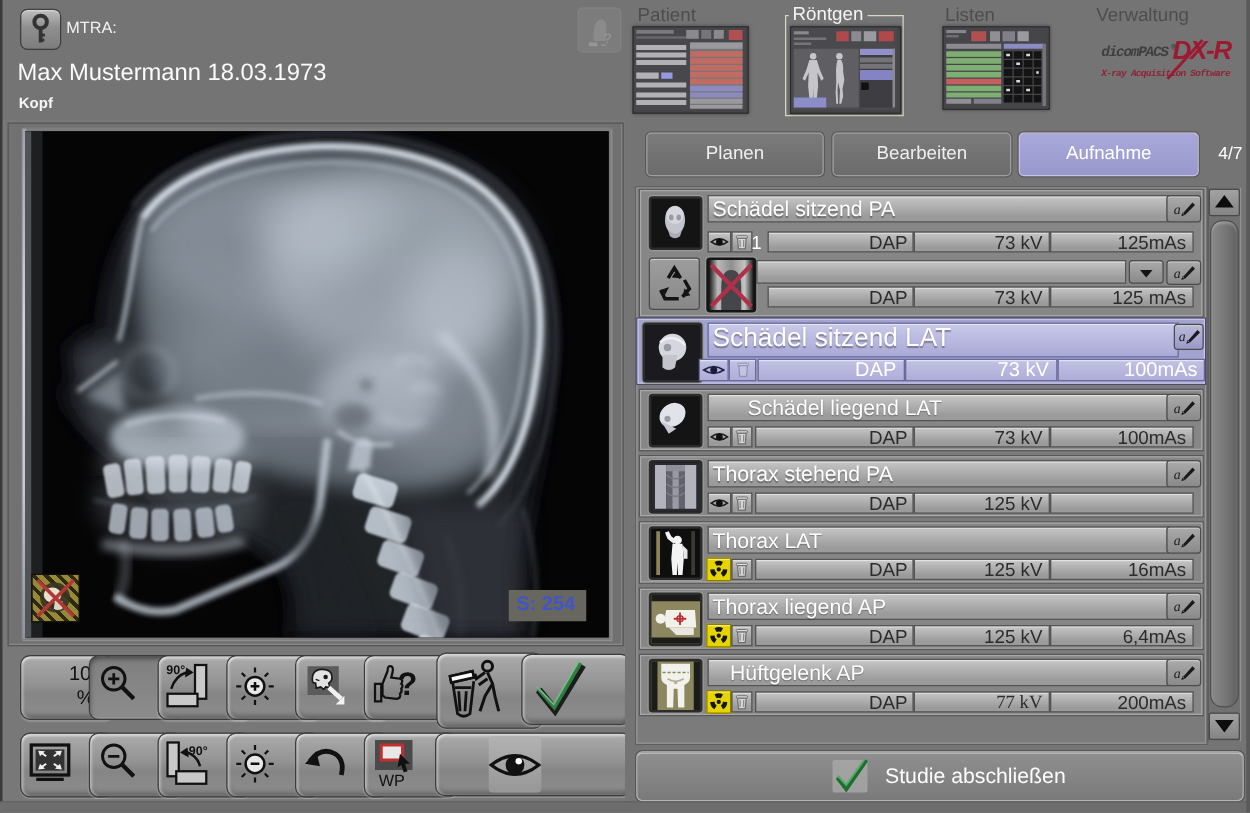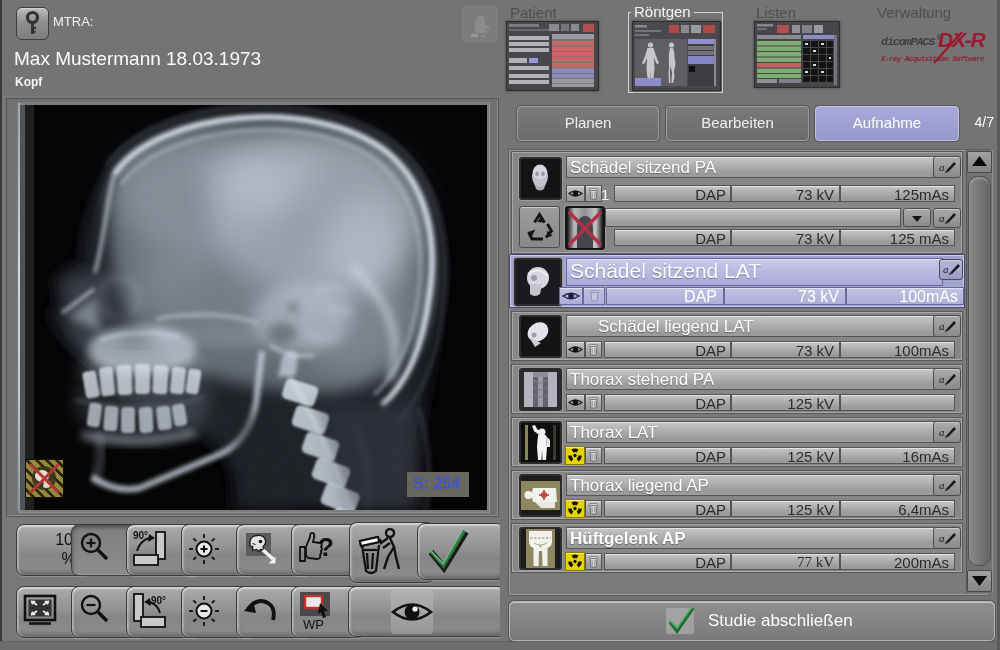--- a/index.html
+++ b/index.html
@@ -37,21 +37,21 @@
   .tb svg{position:absolute;left:0;top:0;}
   
   #rpanel{left:500px;top:96px;width:500px;height:554px;background:#747474;}
   .topbtn{position:absolute;top:10px;height:33px;border-radius:4px;
     background:linear-gradient(#7b7b7b,#6b6b6b);border:1px solid #9e9e9e;
     box-shadow:0 0 0 1px #585858;color:#efefef;font-size:15px;
     text-align:center;line-height:32px;}
   #aufn{background:linear-gradient(#a8a8da,#9898cc);color:#fff;border:1px solid #c3c3e3;}
   #cnt47{position:absolute;right:6px;top:18px;color:#fff;font-size:14px;}
   #list{position:absolute;left:9px;top:54px;width:454px;height:443px;background:#7b7b7b;
-    border:1px solid #989898;box-shadow:0 0 0 1px #5f5f5f;padding-left:24px;}
+    border:1px solid #989898;box-shadow:0 0 0 1px #5f5f5f;}
   
   .item{position:absolute;left:2px;width:448px;background:#868686;
     border:1px solid #a8a8a8;box-shadow:0 0 0 1px #585858;}
   .ibar{position:absolute;background:linear-gradient(#c6c6c6,#9b9b9b 80%);
     border:1px solid #555;box-shadow:inset 0 1px 0 rgba(255,255,255,.5);}
   .ttl{position:absolute;color:#fff;font-size:17px;text-shadow:0 1px 1px rgba(0,0,0,.35);}
   .val{position:absolute;color:#2c2c2c;font-size:15px;text-align:right;}
   .thumbtile{position:absolute;background:#141414;border:2px solid #2c2c2c;
     border-radius:3px;box-shadow:0 0 0 1px #9a9a9a;}
   .editbtn{position:absolute;width:29px;height:21px;border-radius:3px;
@@ -804,21 +804,21 @@
             <rect width="39" height="39" fill="#8d8760"></rect>
             <rect x="0" y="0" width="5" height="39" fill="#1c1c18"></rect>
             <rect x="34" y="0" width="5" height="39" fill="#1c1c18"></rect>
             <path d="M8,2 L31,2 L31,13 Q31,17 26.5,19 L26.5,37 L21.5,37 L21,22 L18,22 L17.5,37 L12.5,37 L12.5,19 Q8,17 8,13 Z" fill="#f2f2ec"></path>
             <path d="M9,9 L30,9" stroke="#8d8760" stroke-width="1.2" stroke-dasharray="2.5,1.5"></path>
             <path d="M13,14 Q19.5,18 26,14" stroke="#b5b093" fill="none" stroke-width="1.2"></path>
             <circle cx="19.5" cy="17" r="1.4" fill="#b5b093"></circle>
           </svg>
       </div>
       <div class="ibar" style="left:53px;top:2px;width:367px;height:20px;"></div>
-      <div class="ttl" style="left:57px;top:4px;font-weight:bold;">Hüftgelenk AP</div>
+      <div class="ttl" style="left:71px;top:4px;">Hüftgelenk AP</div>
       <div class="editbtn" style="left:420px;top:2px;width:26px;height:20px;"><svg width="26" height="20">
             <text x="5" y="14" font-size="11" font-style="italic" fill="#1a1a1a" font-family="Liberation Serif">a</text>
             <path d="M12,14 L20,5 L22,7 L14,15 Z M11,16 l3,-1 -2,-2 Z" fill="#1a1a1a"></path>
           </svg></div>
       <div class="ibar rad" style="left:52px;top:27px;width:18px;height:17px;background:#e6d400;border-color:#8a7d00;"><svg width="18" height="17" viewBox="0 0 18 17">
             <g fill="#151515" transform="translate(9,8.5)">
               <path d="M-1.7,-2.9 A3.4,3.4 0 0 1 1.7,-2.9 L3.4,-5.9 A6.8,6.8 0 0 0 -3.4,-5.9 Z"></path>
               <path d="M-1.7,-2.9 A3.4,3.4 0 0 1 1.7,-2.9 L3.4,-5.9 A6.8,6.8 0 0 0 -3.4,-5.9 Z" transform="rotate(120)"></path>
               <path d="M-1.7,-2.9 A3.4,3.4 0 0 1 1.7,-2.9 L3.4,-5.9 A6.8,6.8 0 0 0 -3.4,-5.9 Z" transform="rotate(240)"></path>
               <circle r="1.7"></circle>

